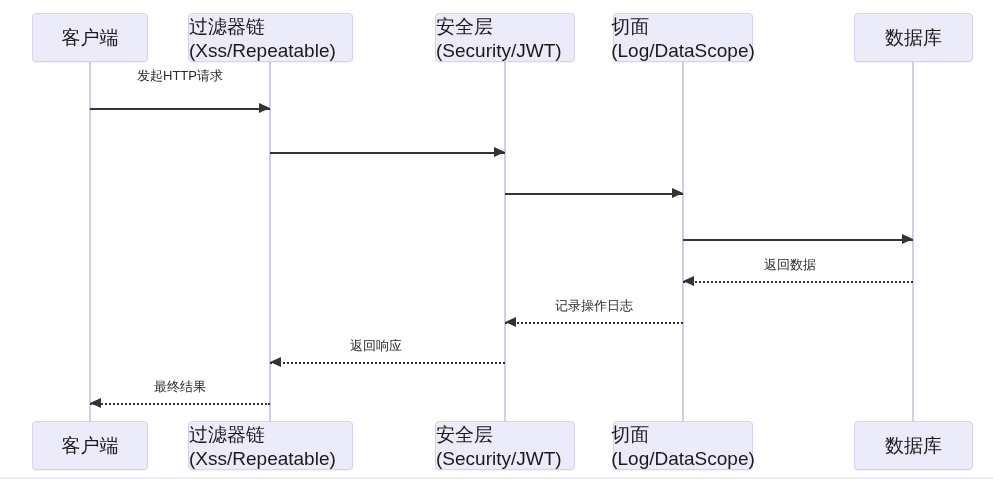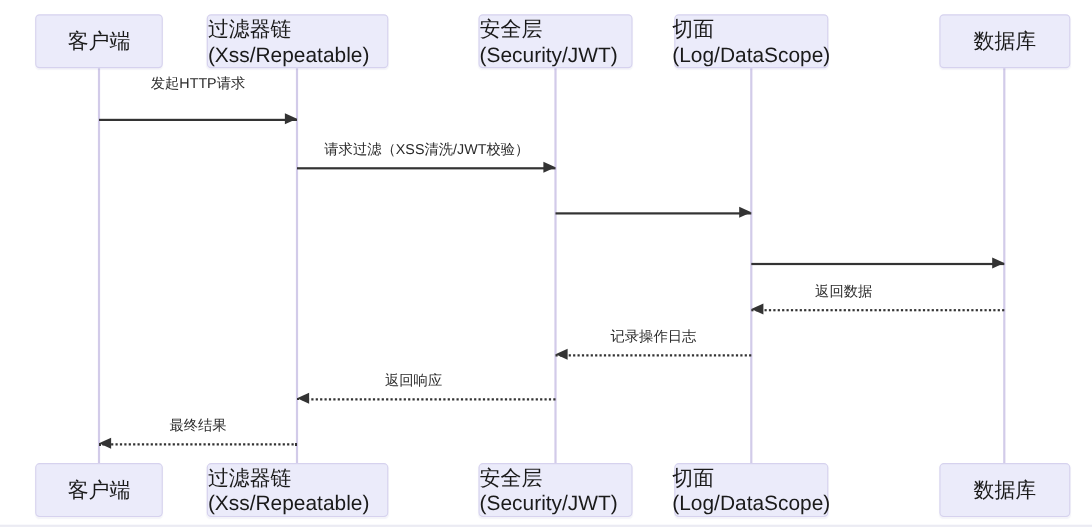--- a/index.html
+++ b/index.html
@@ -96,31 +96,30 @@
       <span>切面(Log/DataScope)</span>
     </div>
   <div class="actor bottom" style="left:854px;width:119px">
       <span>数据库</span>
     </div>
 
   <div class="msg-label" style="left:180px;top:67px">发起HTTP请求</div>
   <div class="msg-line solid" style="left:90px;top:108px;width:180px"></div>
   <div class="arrowhead right" style="left:259px;top:103px"></div>
 
-  <div class="msg-label" style="left:388px;top:127px">请求过滤（XSS清洗/JWT校验）</div>
   <div class="msg-line solid" style="left:270px;top:152px;width:235px"></div>
   <div class="arrowhead right" style="left:494px;top:147px"></div>
 
   <div class="msg-line solid" style="left:505px;top:193px;width:178px"></div>
   <div class="arrowhead right" style="left:672px;top:188px"></div>
 
   <div class="msg-line solid" style="left:683px;top:239px;width:230px"></div>
   <div class="arrowhead right" style="left:902px;top:234px"></div>
 
-  <div class="msg-label" style="left:767px;top:256px">返回数据</div>
+  <div class="msg-label" style="left:790px;top:256px">返回数据</div>
   <div class="msg-line dotted" style="left:683px;top:281px;width:230px"></div>
   <div class="arrowhead left" style="left:683px;top:276px"></div>
 
   <div class="msg-label" style="left:594px;top:297px">记录操作日志</div>
   <div class="msg-line dotted" style="left:505px;top:322px;width:178px"></div>
   <div class="arrowhead left" style="left:505px;top:317px"></div>
 
   <div class="msg-label" style="left:376px;top:337px">返回响应</div>
   <div class="msg-line dotted" style="left:270px;top:362px;width:235px"></div>
   <div class="arrowhead left" style="left:270px;top:357px"></div>

